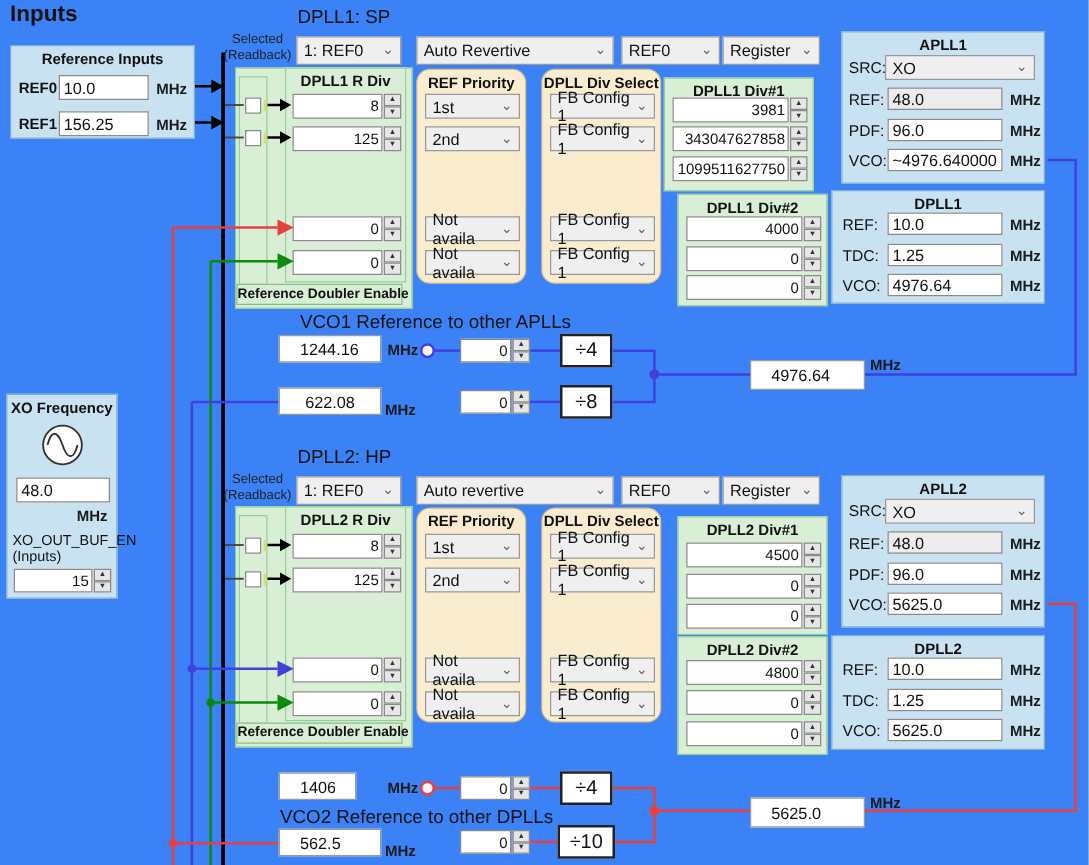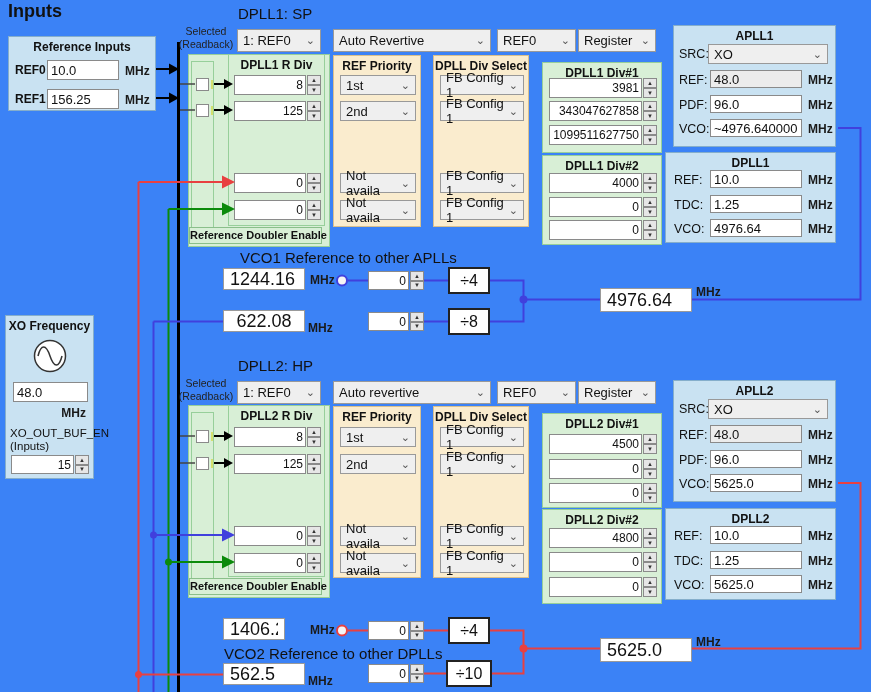--- a/index.html
+++ b/index.html
@@ -2,32 +2,32 @@
 <html><head>
 <meta charset="utf-8">
 <style>
   html,body{margin:0;padding:0;}
   #stage{position:relative;width:871px;height:692px;background:#3b82f6;overflow:hidden;
          font-family:"Liberation Sans",sans-serif;color:#111;}
   svg.wires{position:absolute;left:0;top:0;pointer-events:none;}
   .panel{position:absolute;border:1px solid #999;box-sizing:border-box;}
   .green{background:#d8efd6;border-color:#97cf9a;}
   .tan{background:#faecce;border-color:#dcc globalization;}
-  .tan{background:#faecce;border-color:#d9c08e;}
+  .tan{background:#faecce;border-color:#d9c08e;border-radius:11px;}
   .bluep{background:#c9e2f2;border-color:#85aecb;}
   .ptitle{position:absolute;left:0;right:0;top:3px;text-align:center;font-weight:bold;font-size:12px;color:#111;}
   .sectitle{position:absolute;font-size:15px;color:#111;white-space:nowrap;}
   .lbl{position:absolute;font-size:12.5px;color:#111;white-space:nowrap;}
   .blbl{position:absolute;font-size:12px;font-weight:bold;color:#111;white-space:nowrap;}
   .mhz{position:absolute;font-size:12px;font-weight:bold;color:#1a1a1a;}
   .fld{position:absolute;box-sizing:border-box;height:18px;background:#fff;border:1px solid #8a8a8a;
        font-family:"Liberation Sans",sans-serif;font-size:13px;padding:0 3px;color:#111;}
   .fld.dis{background:#ececec;}
   .freq{position:absolute;box-sizing:border-box;background:#fff;border:1px solid #9a9a9a;
-        font-family:"Liberation Sans",sans-serif;font-size:18px;padding:0 6px;color:#111;}
+        font-family:"Liberation Sans",sans-serif;font-size:13px;padding:0 16px;color:#111;}
   .spin{position:absolute;display:flex;box-sizing:border-box;}
   .spin input{flex:1;min-width:0;box-sizing:border-box;background:#fff;border:1px solid #8a8a8a;
         font-family:"Liberation Sans",sans-serif;font-size:12px;text-align:right;padding:0 2px;color:#111;}
   .btns{width:14px;display:flex;flex-direction:column;margin-left:1px;}
   .btns .b{flex:1;background:#e6e6e6;border:1px solid #8a8a8a;font-size:6px;line-height:1;
         display:flex;align-items:center;justify-content:center;color:#333;padding:0;cursor:default;}
   .select{position:absolute;box-sizing:border-box;background:#efefef;border:1px solid #999;
         display:flex;align-items:center;justify-content:space-between;font-size:13px;padding:0 5px;color:#111;}
   .select .chev{color:#555;font-size:11px;line-height:1;margin-left:4px;}
   .divbox{position:absolute;box-sizing:border-box;background:#fff;border:2px solid #222;
@@ -203,21 +203,21 @@
     <div class="select" style="left:6px;top:117px;width:84px;height:20px;">
       <span>FB Config 1</span>
         <span class="chev">⌄</span>
     </div>
     <div class="select" style="left:6px;top:144px;width:84px;height:20px;">
       <span>FB Config 1</span>
         <span class="chev">⌄</span>
     </div>
   </div>
 
-  <div class="panel green" style="left:542px;top:62px;width:120px;height:91px;">
+  <div class="panel green" style="left:531px;top:62px;width:120px;height:91px;">
     <div class="ptitle">DPLL1 Div#1</div>
     <div class="spin" style="left:6px;top:15px;width:108px;height:20px;">
       <input value="3981" style="">
       <span class="btns">
           <button class="b">▲</button>
           <button class="b">▼</button>
         </span>
     </div>
     <div class="spin" style="left:6px;top:38px;width:108px;height:20px;">
       <input value="343047627858" style="">

